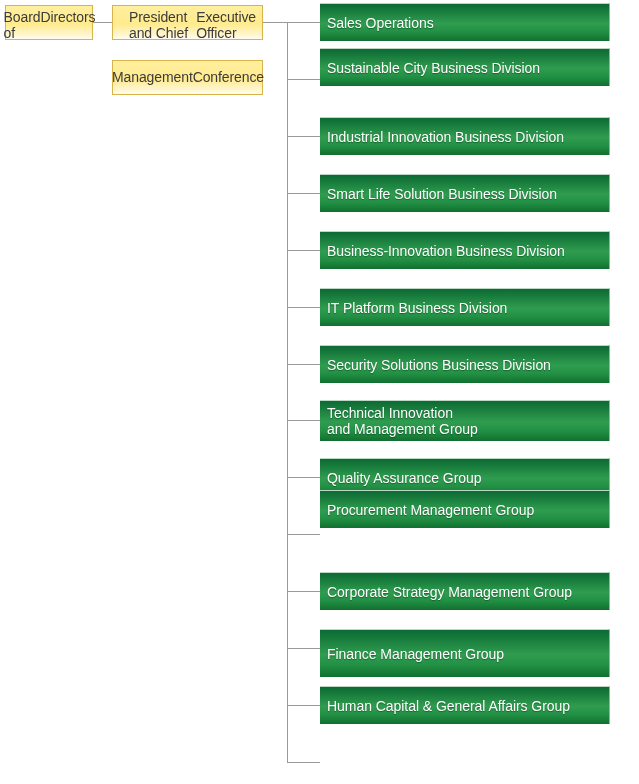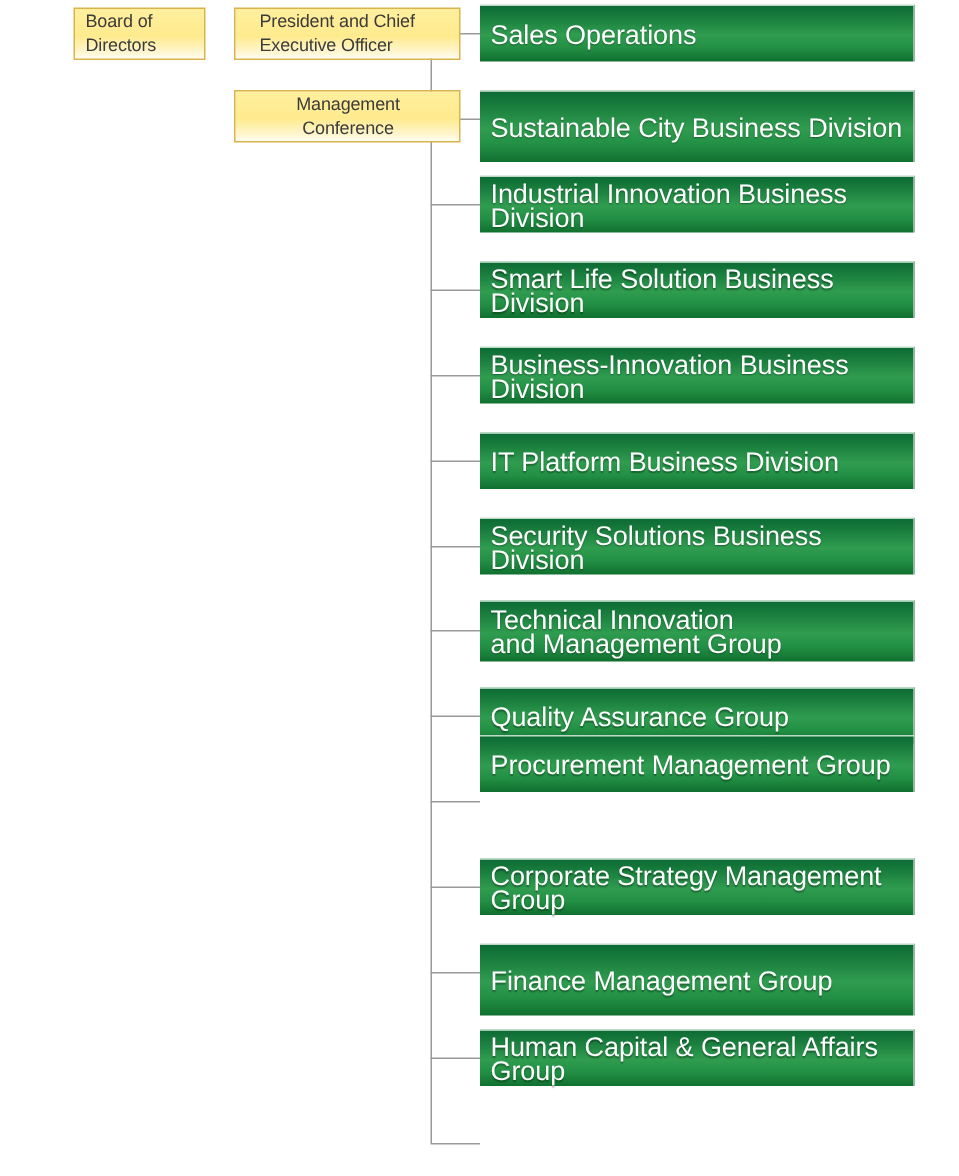--- a/index.html
+++ b/index.html
@@ -32,47 +32,46 @@
   .ybox {
     position: absolute;
     box-sizing: border-box;
     border: 1px solid #d9b44a;
     background: linear-gradient(to bottom,
                 #ffef9e 0%,
                 #ffeb8e 55%,
                 #fff6d2 88%,
                 #fffdf2 100%);
     color: #3b3b3b;
-    font-size: 12px;
+    font-size: 14px;
     line-height: 15.5px;
     letter-spacing: -0.1px;
     padding: 4px 6px 4px 7px;
     display: flex;
-    flex-direction: column;
+    flex-direction: row;
     justify-content: center;
-    margin-left: 44px;
   }
   .ybox.center { align-items: center; text-align: center; }
 
   
   .gbox {
     position: absolute;
     box-sizing: border-box;
     left: 320px;
     width: 290px;
     background: linear-gradient(to bottom,
                 #0c6b34 0%,
                 #15773a 14%,
                 #2f9c4f 52%,
                 #239145 74%,
                 #10702f 100%);
     border-top: 1px solid #bcd9c6;
     border-right: 1px solid #8fb89d;
     color: #ffffff;
-    font-size: 18px;
+    font-size: 14px;
     line-height: 16px;
     letter-spacing: -0.05px;
     padding: 0 0 0 7px;
     display: flex;
     flex-direction: column;
     justify-content: center;
     text-shadow: 0 1px 1px rgba(0,0,0,0.35);
   }
   .gbox .l2 { display: block; }
 </style>
@@ -114,21 +113,21 @@
 
   <div class="ybox center" style="left:112px; top:60px; width:151px; height:35px;">
     <span>Management</span>
     <span>Conference</span>
   </div>
 
   <div class="gbox" style="top:3px; height:38px;">
     <span>Sales Operations</span>
   </div>
 
-  <div class="gbox" style="top:60px; height:48px;">
+  <div class="gbox" style="top:48px; height:38px;">
     <span>Sustainable City Business Division</span>
   </div>
 
   <div class="gbox" style="top:117px; height:38px;">
     <span>Industrial Innovation Business Division</span>
   </div>
 
   <div class="gbox" style="top:174px; height:38px;">
     <span>Smart Life Solution Business Division</span>
   </div>

